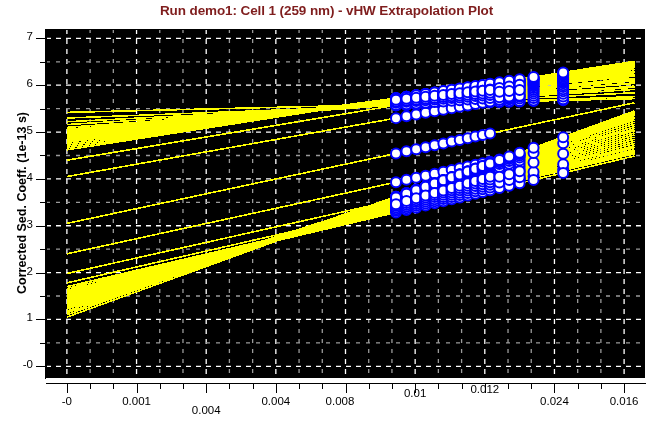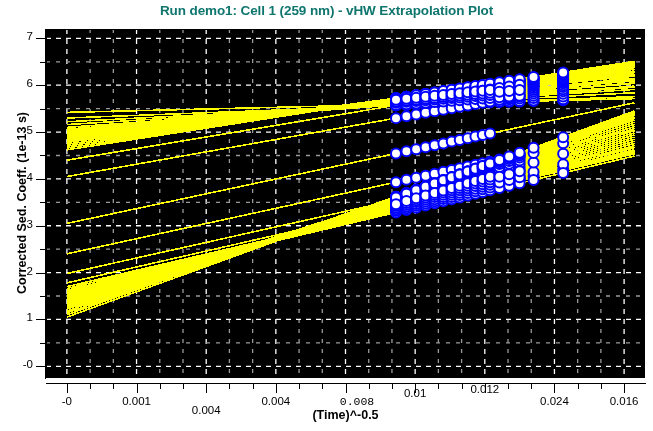--- a/index.html
+++ b/index.html
@@ -3,21 +3,21 @@
 <meta charset="utf-8">
 <style>
   html,body{margin:0;padding:0;background:#ffffff;}
   body{width:653px;height:431px;overflow:hidden;
        font-family:"Liberation Sans",sans-serif;}
   #root{position:relative;width:653px;height:431px;background:#ffffff;}
 
   
   #chart-title{
     position:absolute;left:0;top:3px;width:653px;
-    text-align:center;font-size:13.5px;font-weight:bold;color:#0f766e;
+    text-align:center;font-size:13.5px;font-weight:bold;color:#7f1d1d;
     letter-spacing:-0.1px;
   }
 
   
   #plot-area{
     position:absolute;left:46px;top:29px;width:599px;height:349px;
     background:#000000;overflow:hidden;
   }
   #plot-frame{
     position:absolute;left:46px;top:29px;width:599px;height:349px;
@@ -1100,35 +1100,34 @@
       <div class="tick xtick-minor" style="left: 182.981px;"></div>
       <div class="tick xtick-major" style="left: 206.198px;"></div>
       <div class="xtick-label" style="left: 168.198px; width: 76px; top: 404px;">0.004</div>
       <div class="tick xtick-minor" style="left: 229.415px;"></div>
       <div class="tick xtick-minor" style="left: 252.632px;"></div>
       <div class="tick xtick-major" style="left: 275.849px;"></div>
       <div class="xtick-label" style="left: 237.849px; width: 76px; top: 395px;">0.004</div>
       <div class="tick xtick-minor" style="left: 299.066px;"></div>
       <div class="tick xtick-minor" style="left: 322.283px;"></div>
       <div class="tick xtick-major" style="left: 345.5px;"></div>
-      <div class="xtick-label" style="left: 319px; width: 76px; top: 395px; font-family: Liberation Mono, monospace;">0.008</div>
+      <div class="xtick-label" style="left: 302px; width: 76px; top: 395px;">0.008</div>
       <div class="tick xtick-minor" style="left: 368.717px;"></div>
       <div class="tick xtick-minor" style="left: 391.934px;"></div>
       <div class="tick xtick-major" style="left: 415.151px;"></div>
       <div class="xtick-label" style="left: 377.151px; width: 76px; top: 387px;">0.01</div>
       <div class="tick xtick-minor" style="left: 438.368px;"></div>
       <div class="tick xtick-minor" style="left: 461.585px;"></div>
       <div class="tick xtick-major" style="left: 484.802px;"></div>
       <div class="xtick-label" style="left: 446.802px; width: 76px; top: 383px;">0.012</div>
       <div class="tick xtick-minor" style="left: 508.019px;"></div>
       <div class="tick xtick-minor" style="left: 531.236px;"></div>
       <div class="tick xtick-major" style="left: 554.453px;"></div>
       <div class="xtick-label" style="left: 516.453px; width: 76px; top: 395px;">0.024</div>
       <div class="tick xtick-minor" style="left: 577.671px;"></div>
       <div class="tick xtick-minor" style="left: 600.888px;"></div>
       <div class="tick xtick-major" style="left: 624.105px;"></div>
       <div class="xtick-label" style="left: 586.105px; width: 76px; top: 395px;">0.016</div>
     </div>
 
   <div id="y-axis-title">Corrected Sed. Coeff. (1e-13 s)</div>
-  <div id="x-axis-title">(Time)^-0.5</div>
 
 </div>
 
 </body></html>

